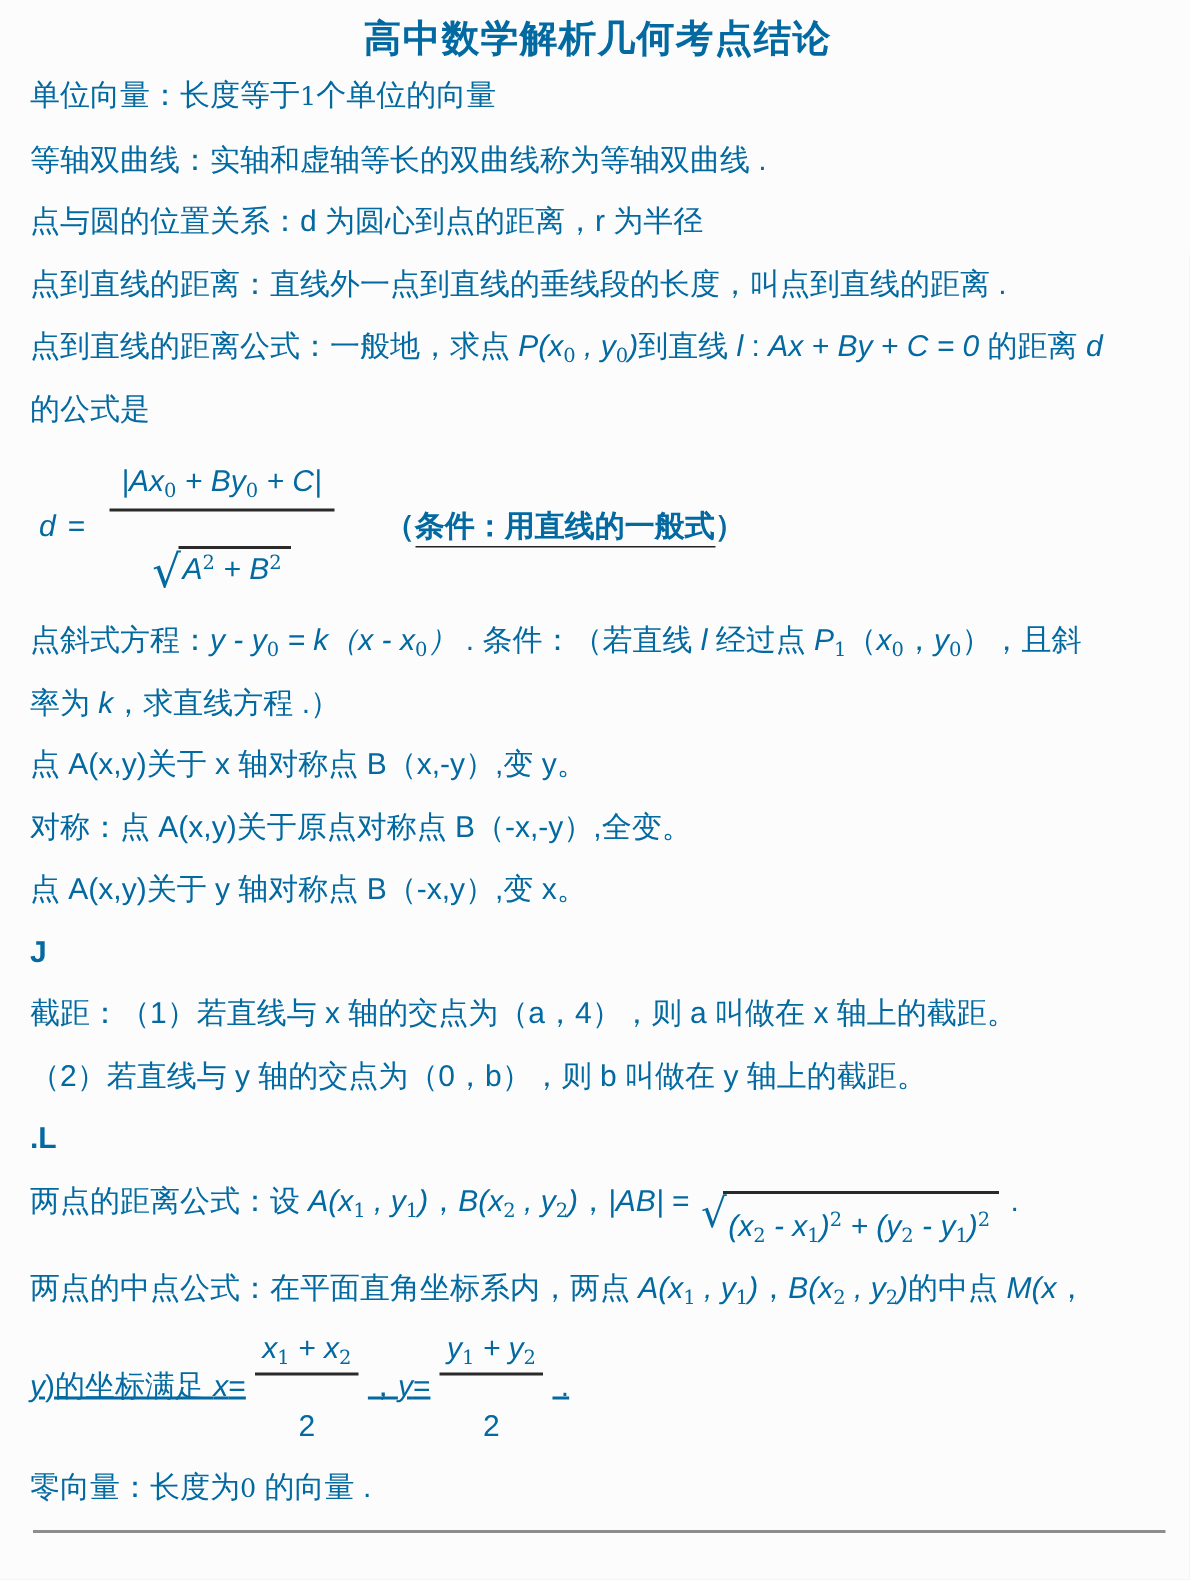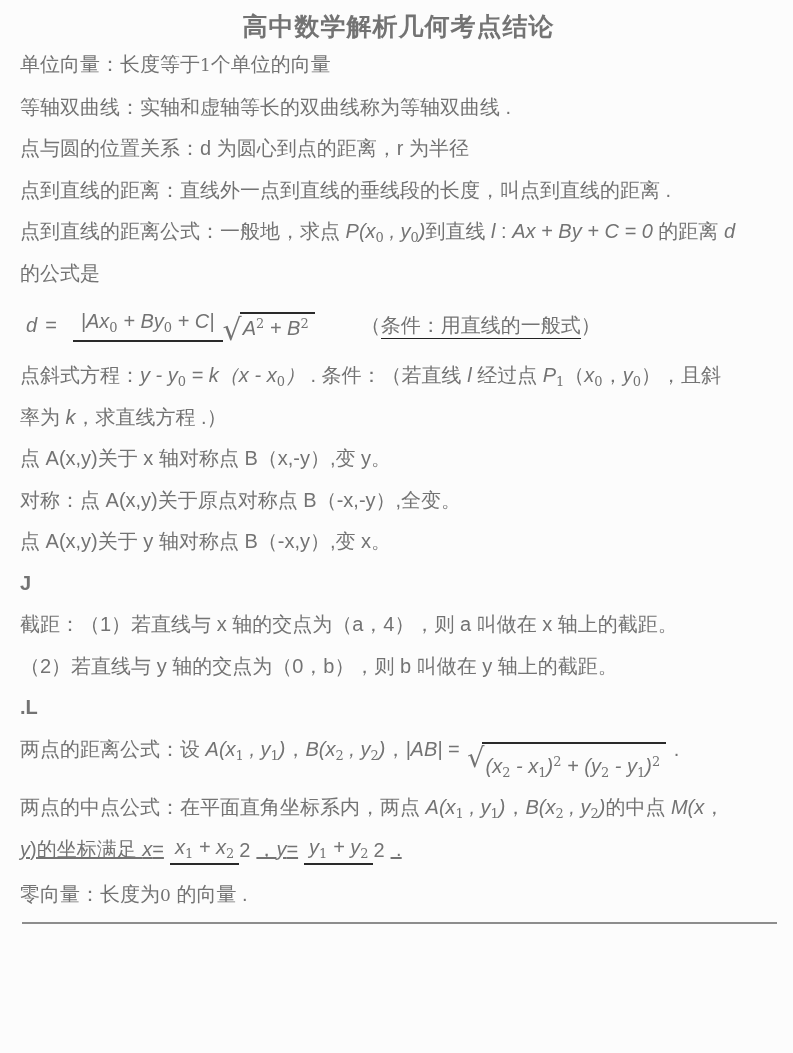--- a/index.html
+++ b/index.html
@@ -1,21 +1,21 @@
 <!DOCTYPE html>
 <html><head>
 <meta charset="utf-8">
 <style>
   html,body { margin:0; padding:0; background:#f0f0f0; }
   .page {
     position:relative;
     width:793px; height:1053px;
     margin:0 auto;
     background:#fcfcfc;
-    color:#737373;
+    color:#0369a1;
     font-family:"Liberation Sans","DejaVu Sans",sans-serif;
     font-size:20px;
     box-sizing:border-box;
     padding:8px 16px 0 20px;
     overflow:hidden;
   }
   .title {
     margin:0;
     text-align:center;
     font-size:25px;
@@ -45,24 +45,25 @@
   .formula-row {
     display:flex;
     align-items:center;
     margin:15px 0 13px 6px;
     line-height:1.25;
     white-space:nowrap;
   }
   .feq { margin:0 8px; }
   .frac {
     display:inline-flex;
-    flex-direction:row;
+    flex-direction:column;
     text-align:right;
     vertical-align:middle;
     margin:0 8px;
+    gap:20px;
   }
   .fnum {
     display:inline-block;
     padding:0 8px 5px 8px;
     border-bottom:2px solid #2a2a2a;
   }
   .fden {
     display:inline-flex;
     justify-content:center;
     padding-top:3px;
@@ -74,21 +75,21 @@
     transform:translateY(3px);
     margin-right:-2px;
     font-family:"DejaVu Sans",sans-serif;
   }
   .vinc {
     border-top:2px solid #2a2a2a;
     padding:2px 6px 0 3px;
   }
   .sqrt-inline { display:inline-flex; align-items:flex-start; vertical-align:-9px; margin:0 2px; }
   .sqrt-inline .radical { font-size:27px; transform:translateY(2px); }
-  .cond-wrap { margin-left:38px; }
+  .cond-wrap { margin-left:26px;font-weight:bold; }
   .cond { border-bottom:1.5px solid #222; padding-bottom:2px; }
 
   
   p.tallline {
     margin:7px 0 9px 0;
     line-height:normal;
     white-space:nowrap;
     text-decoration:underline;
   }
   p.tallline .frac { margin:0 6px; vertical-align:middle; }

